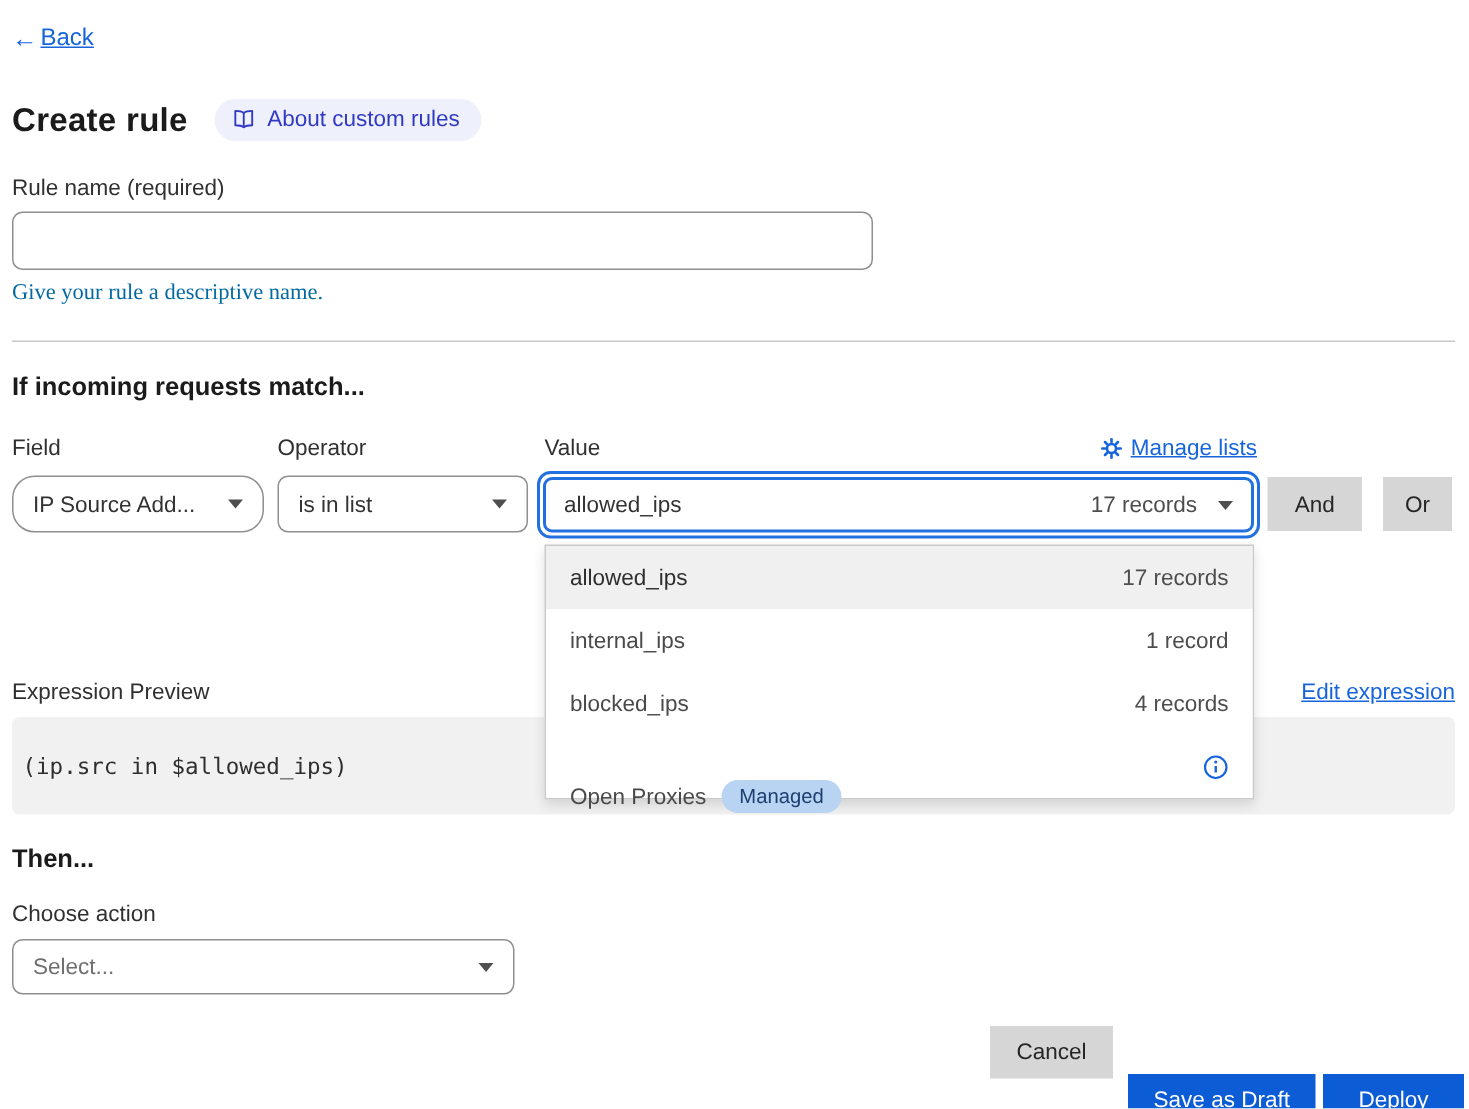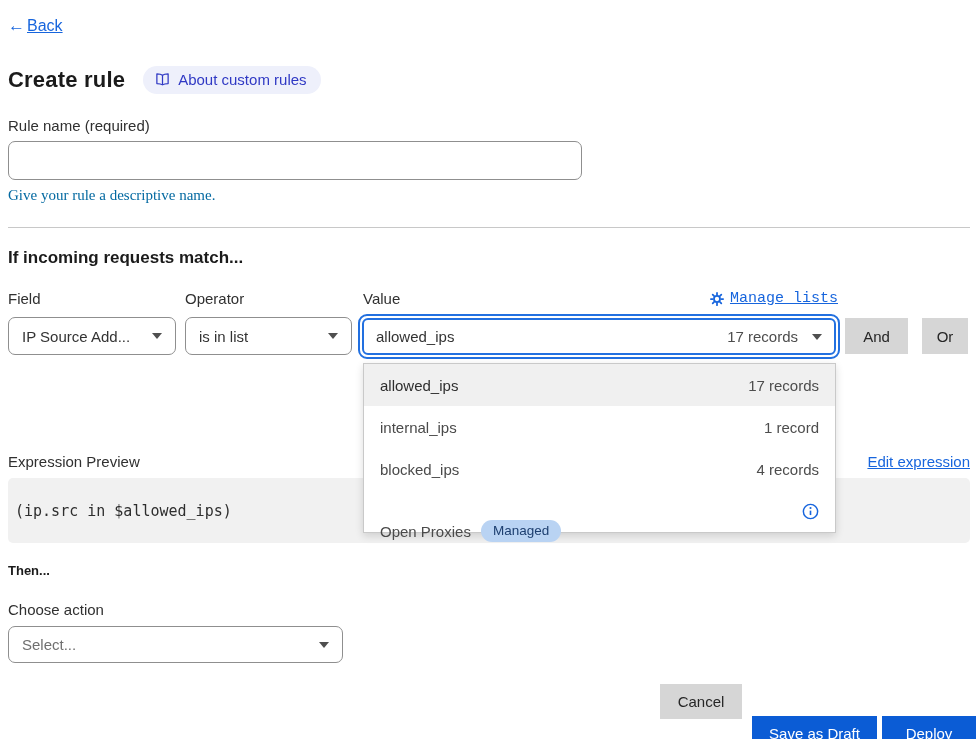--- a/index.html
+++ b/index.html
@@ -49,21 +49,21 @@
   .col-label-field { left: 8px; top: 290px; }
   .col-label-operator { left: 185px; top: 290px; }
   .col-label-value { left: 363px; top: 290px; }
 
   .select {
     position: absolute; height: 38px; background: #fff;
     border: 1px solid #8f8f8f; border-radius: 7px;
     display: flex; align-items: center; justify-content: space-between;
     padding: 0 13px; font-size: 15px; color: #333; cursor: pointer;
   }
-  .select-field { left: 8px; top: 317px; width: 168px; }
+  .select-field { left: 8px; top: 317px; width: 168px; border-radius: 15px; }
   .select-operator { left: 185px; top: 317px; width: 167px; }
 
   .chevron {
     width: 0; height: 0; flex: 0 0 auto;
     border-left: 5px solid transparent; border-right: 5px solid transparent;
     border-top: 6px solid #4f4f4f;
   }
 
   
   .value-select-wrap {
@@ -72,21 +72,21 @@
   }
   .value-select {
     width: 100%; height: 100%; border: 2px solid var(--focus); border-radius: 6px;
     display: flex; align-items: center; justify-content: space-between;
     padding: 0 12px; font-size: 15px; color: #333; cursor: pointer; background: #fff;
   }
   .value-right { display: flex; align-items: center; gap: 14px; }
   .value-meta { color: #4d4d4d; }
 
   
-  .manage-lists { position: absolute; top: 290px; right: 141px; font-size: 15px; display: flex; align-items: center; gap: 6px; font-family: Liberation Mono, monospace; }
+  .manage-lists { position: absolute; top: 290px; right: 141px; font-size: 15px; display: flex; align-items: center; gap: 6px; }
   .manage-lists svg { display: block; color: var(--link); }
 
   
   .btn {
     position: absolute; height: 36px; border: none; border-radius: 0;
     font-size: 15px; font-family: "Liberation Sans", sans-serif; cursor: pointer;
     display: flex; align-items: center; justify-content: center;
   }
   .btn-gray { background: var(--gray_btn); color: #262626; }
   .btn-blue { background: var(--primary); color: #fff; margin-top: 32px; }
@@ -116,21 +116,21 @@
   
   .expr-label { position: absolute; left: 8px; top: 453px; font-size: 15px; color: #303030; }
   .edit-expression { position: absolute; top: 453px; right: 9px; font-size: 15px; }
   .code-box {
     position: absolute; left: 8px; top: 478px; width: 962px; height: 65px;
     background: var(--code_bg); border-radius: 5px; display: flex; align-items: center;
   }
   .code-text { font-family: "DejaVu Sans Mono", "Liberation Mono", monospace; font-size: 15px; color: #2e2e2e; padding-left: 7px; }
 
   
-  .then-heading { position: absolute; left: 8px; top: 563px; font-size: 13px; font-weight: 700; color: #1b1b1b; }
+  .then-heading { position: absolute; left: 8px; top: 563px; font-size: 17px; font-weight: 700; color: #1b1b1b; }
   .choose-action-label { left: 8px; top: 601px; }
   .select-action { left: 8px; top: 626px; width: 335px; height: 37px; }
   .placeholder { color: #6f6f6f; }
 
   
   .cancel-button { left: 660px; top: 684px; width: 82px; height: 35px; }
   .save-draft-button { left: 752px; top: 684px; width: 125px; height: 35px; }
   .deploy-button { left: 882px; top: 684px; width: 94px; height: 35px; }
 </style>
 </head>

